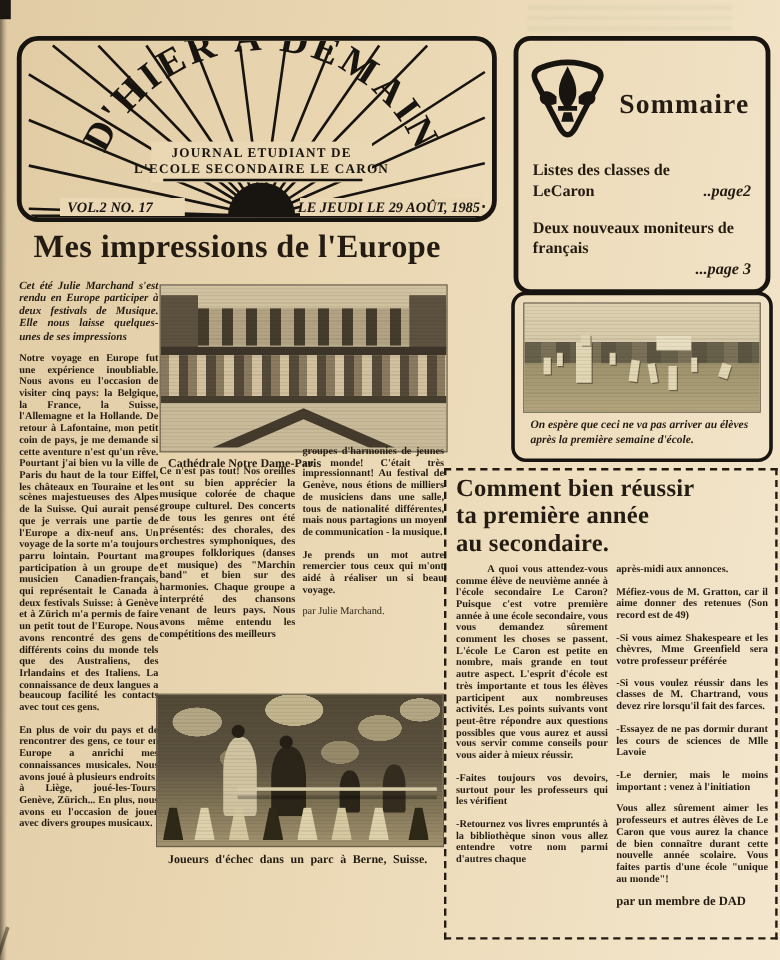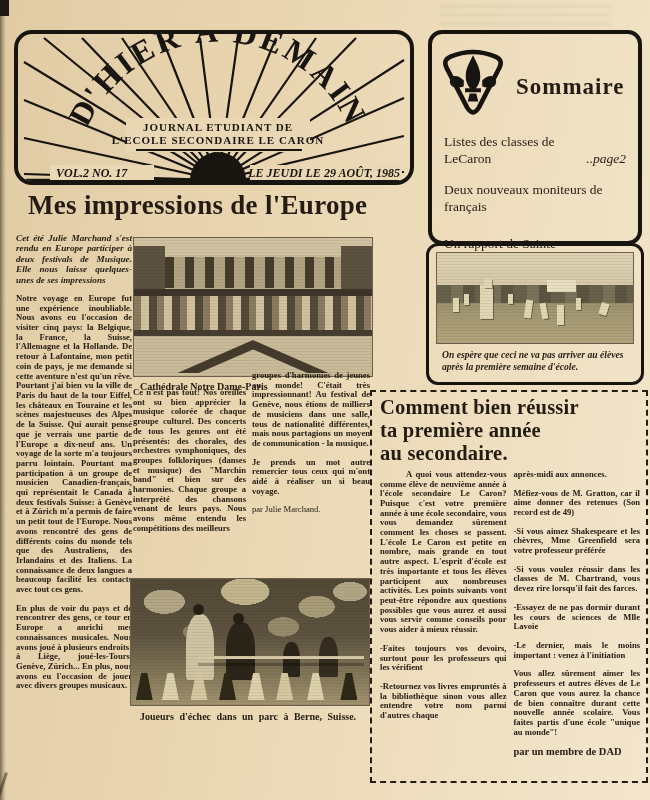--- a/index.html
+++ b/index.html
@@ -17,21 +17,21 @@
   .masthead{position:absolute;left:14px;top:30px;width:400px;height:155px;
     border:4px solid #181410;border-radius:18px;box-sizing:border-box;overflow:hidden;}
   .masthead svg{display:block;width:100%;height:100%;}
 
   
   .sommaire{position:absolute;left:428px;top:30px;width:214px;height:215px;
     border:4px solid #181410;border-radius:14px;box-sizing:border-box;}
   .sommaire .emblem{position:absolute;left:8px;top:6px;width:66px;height:86px;}
   .sommaire .somm-title{position:absolute;left:84px;top:40px;font-size:23px;font-weight:bold;letter-spacing:1px;}
   .somm-items{position:absolute;left:12px;top:100px;width:182px;}
-  .somm-item{position:relative;font-size:13.5px;font-weight:normal;line-height:1.25;}
+  .somm-item{position:relative;font-size:13.5px;font-weight:bold;line-height:1.25;}
   .somm-item .pg{position:absolute;right:0;bottom:0;font-style:italic;}
   .somm-item .pg.block{position:static;display:block;text-align:right;}
   .somm-item .lbl{display:inline-block;}
   .si1{margin-top:0;} .si1 .lbl{width:150px;}
   .si2{margin-top:14px;}
   .si3{margin-top:20px;} .si3 .lbl{width:125px;}
 
   
   .eu-title{position:absolute;left:28px;top:190px;width:360px;font-size:27px;font-weight:bold;letter-spacing:.3px;}
   .colA{position:absolute;left:16px;top:233px;width:116px;}
@@ -138,20 +138,21 @@
       <path fill="#181410" d="M38,64 L62,64 L62,70 L38,70 Z M45,72 L55,72 L58,84 L42,84 Z"></path>
     </svg>
     <div class="somm-title">Sommaire</div>
     <div class="somm-items">
       <div class="somm-item si1">
         <span class="lbl">Listes des classes de LeCaron</span>
         <span class="pg">..page2</span>
       </div>
       <div class="somm-item si2">
         <span class="lbl">Deux nouveaux moniteurs de français</span>
+        <span class="pg block">...page 3</span>
       </div>
       <div class="somm-item si3">
         <span class="lbl">Un rapport de Sainte-Marie</span>
         <span class="pg">....page4</span>
       </div>
     </div>
   </div>
 
   <div class="eu-title">Mes impressions de l'Europe</div>
 

